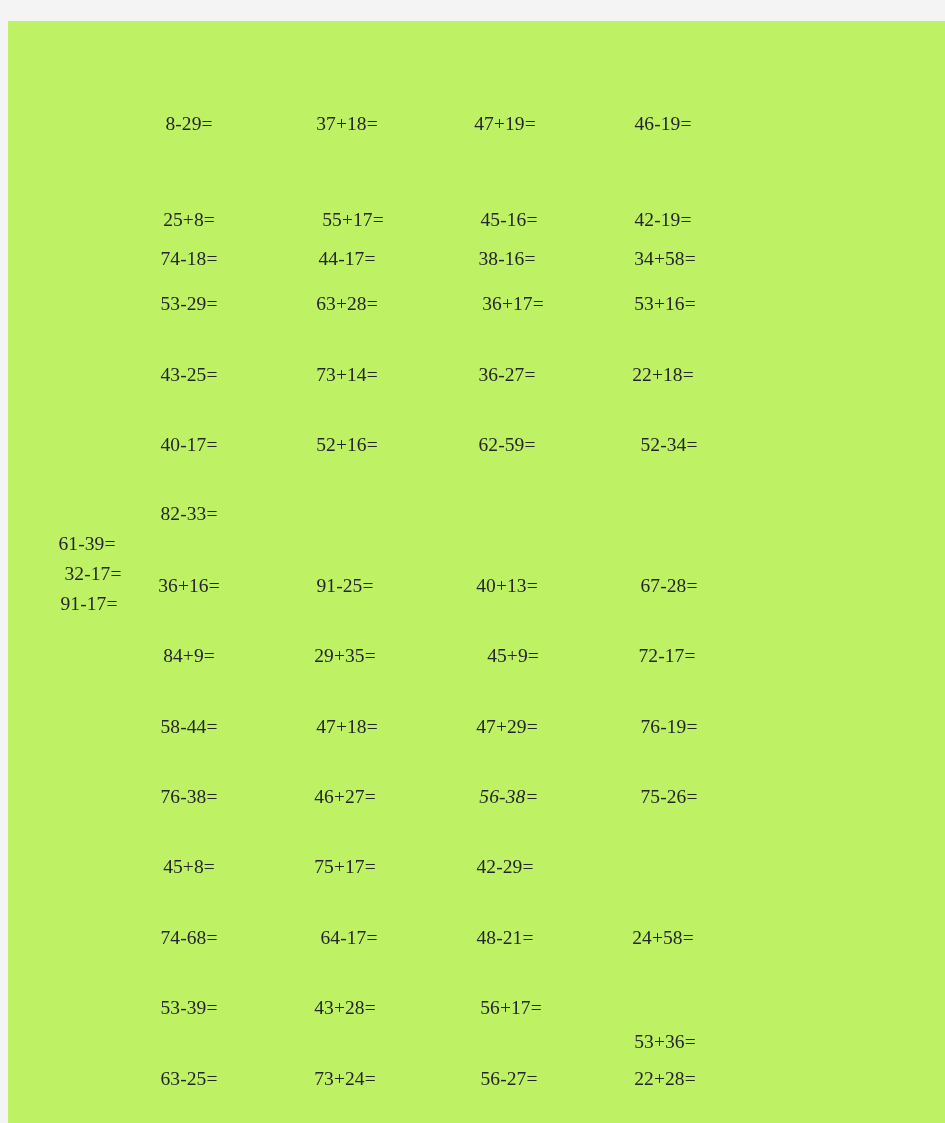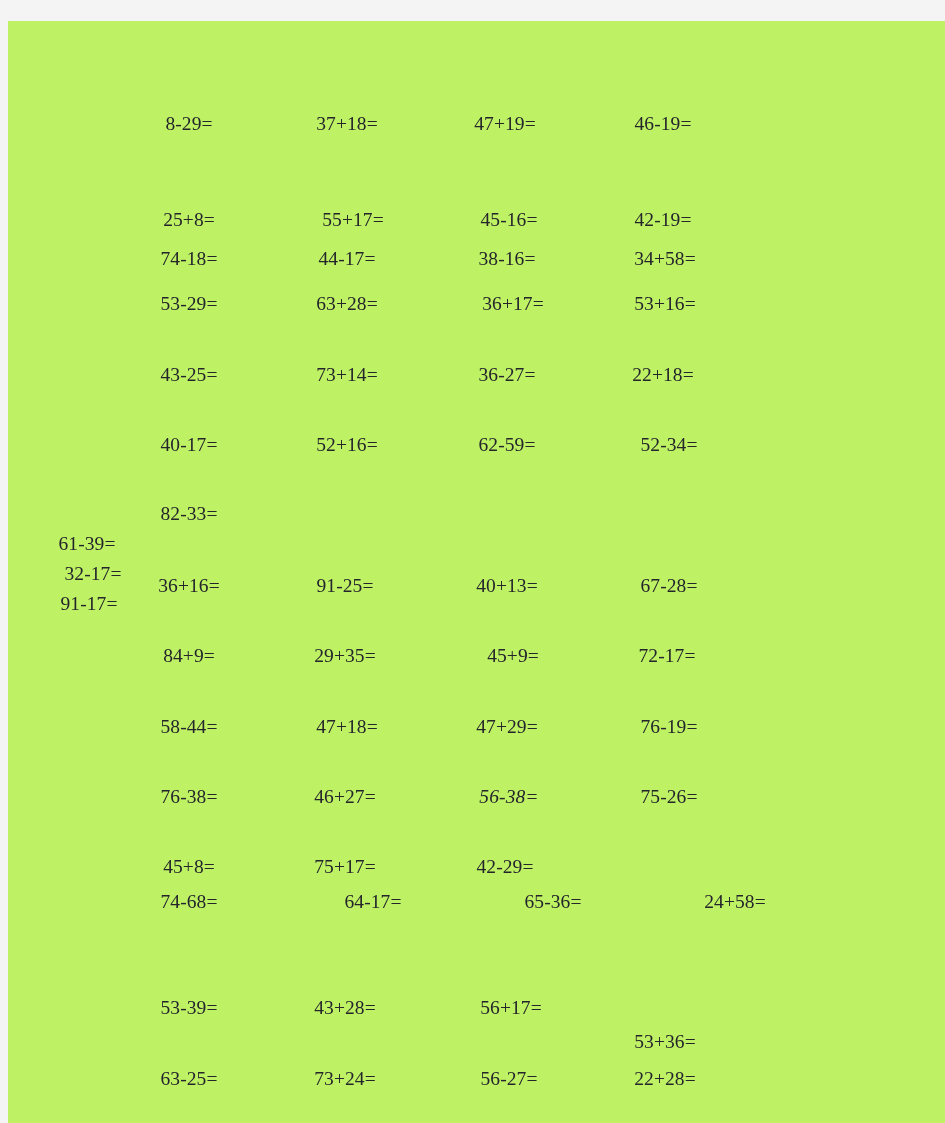--- a/index.html
+++ b/index.html
@@ -117,24 +117,24 @@
         <div class="problem-cell col-offset-0">76-38=</div>
         <div class="problem-cell" style="transform: translateX(-2px);">46+27=</div>
         <div class="problem-cell" style="transform: translateX(4px); font-style: italic;">56-38=</div>
         <div class="problem-cell" style="transform: translateX(6px);">75-26=</div>
       </div>
       <div class="problem-row" style="top: 831px;">
         <div class="problem-cell col-offset-0">45+8=</div>
         <div class="problem-cell" style="transform: translateX(-2px);">75+17=</div>
         <div class="problem-cell">42-29=</div>
       </div>
-      <div class="problem-row" style="top: 866px; gap: 24px;">
+      <div class="problem-row" style="top: 902px;">
         <div class="problem-cell col-offset-0">74-68=</div>
         <div class="problem-cell" style="transform: translateX(2px);">64-17=</div>
-        <div class="problem-cell">65-36=</div>
+        <div class="problem-cell">48-21=</div>
         <div class="problem-cell">24+58=</div>
       </div>
       <div class="problem-row" style="top: 972px;">
         <div class="problem-cell col-offset-0">53-39=</div>
         <div class="problem-cell" style="transform: translateX(-2px);">43+28=</div>
         <div class="problem-cell" style="transform: translateX(6px);">56+17=</div>
         <div class="problem-cell" style="transform: translateX(2px); margin-top: 34px;">53+36=</div>
       </div>
       <div class="problem-row" style="top: 1043px;">
         <div class="problem-cell col-offset-0">63-25=</div>

